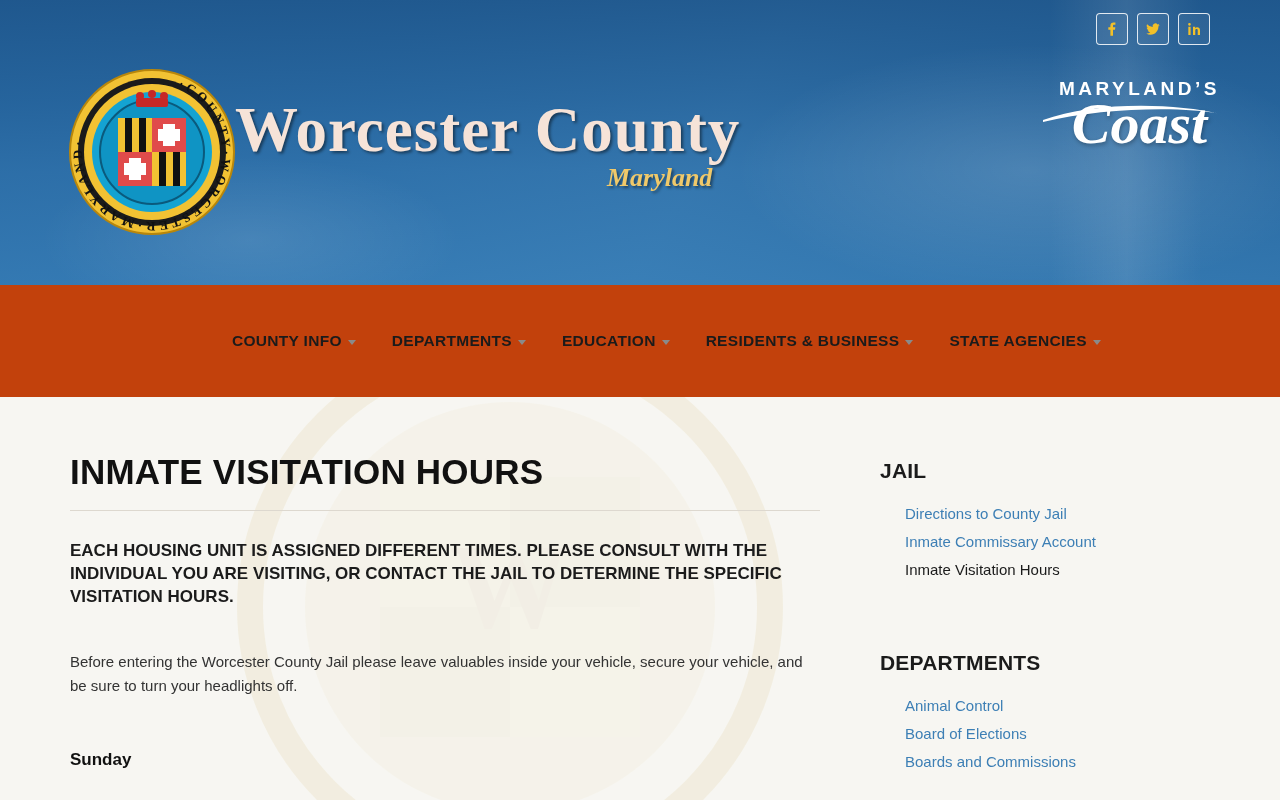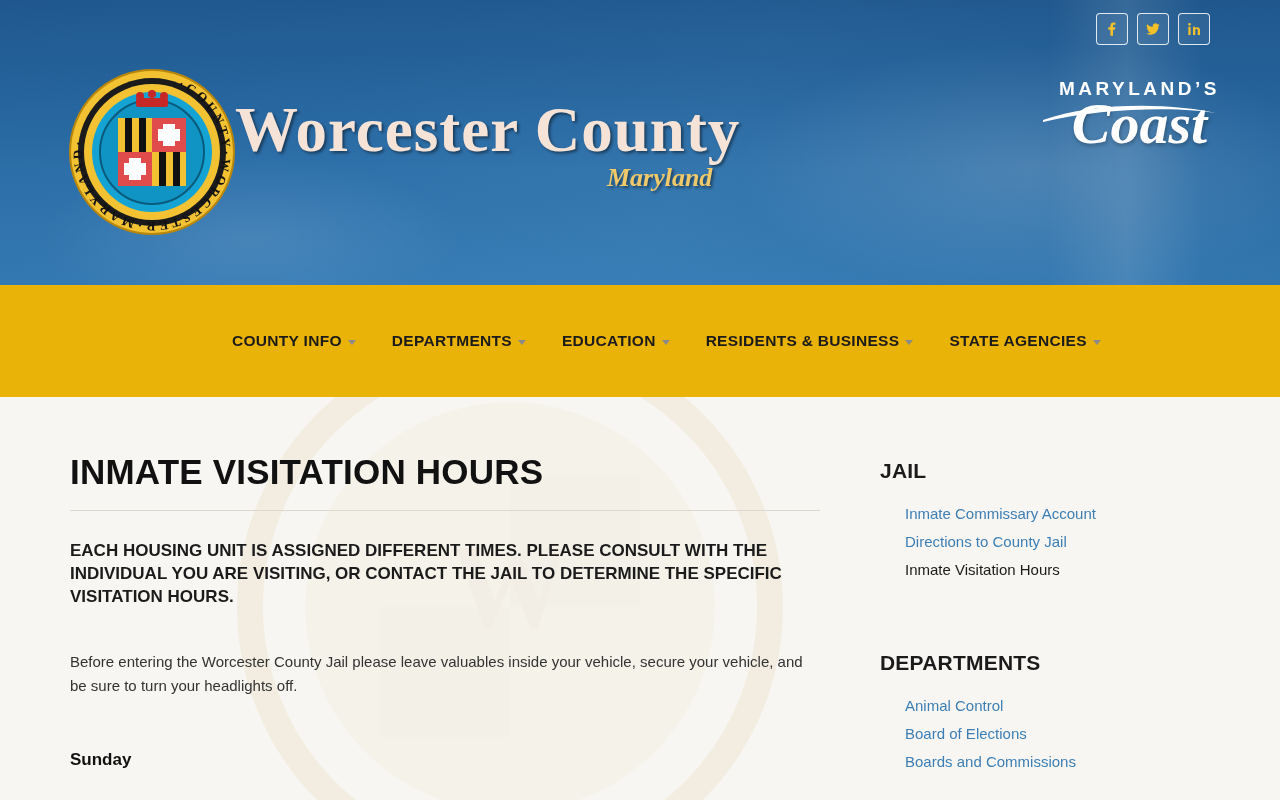--- a/index.html
+++ b/index.html
@@ -158,21 +158,21 @@
     background: #2b6ea6;
     color: #ffffff;
     cursor: pointer;
     display: flex; align-items: center; justify-content: center;
   }
 
   
   .mainnav {
     width: 1280px;
     height: 112px;
-    background: #eab308;
+    background: #c2410c;
     display: flex;
     align-items: center;
     padding-left: 232px;
   }
   .mainnav .item {
     display: flex;
     align-items: center;
     gap: 6px;
     margin-right: 36px;
     cursor: pointer;
@@ -378,24 +378,24 @@
       <h1 class="page-title">INMATE VISITATION HOURS</h1>
       <p class="lead">EACH HOUSING UNIT IS ASSIGNED DIFFERENT TIMES. PLEASE CONSULT WITH THE INDIVIDUAL YOU ARE VISITING, OR CONTACT THE JAIL TO DETERMINE THE SPECIFIC VISITATION HOURS.</p>
       <p class="body">Before entering the Worcester County Jail please leave valuables inside your vehicle, secure your vehicle, and be sure to turn your headlights off.</p>
       <h3 class="day">Sunday</h3>
     </div>
 
     <div class="side-col">
       <h2 class="side-title">JAIL</h2>
       <ul class="side-list">
         <li>
+          <a href="#">Directions to County Jail</a>
+        </li>
+        <li>
           <a href="#">Inmate Commissary Account</a>
-        </li>
-        <li>
-          <a href="#">Directions to County Jail</a>
         </li>
         <li class="current">
           <span>Inmate Visitation Hours</span>
         </li>
       </ul>
 
       <div class="side-gap"></div>
 
       <h2 class="side-title">DEPARTMENTS</h2>
       <ul class="side-list">

